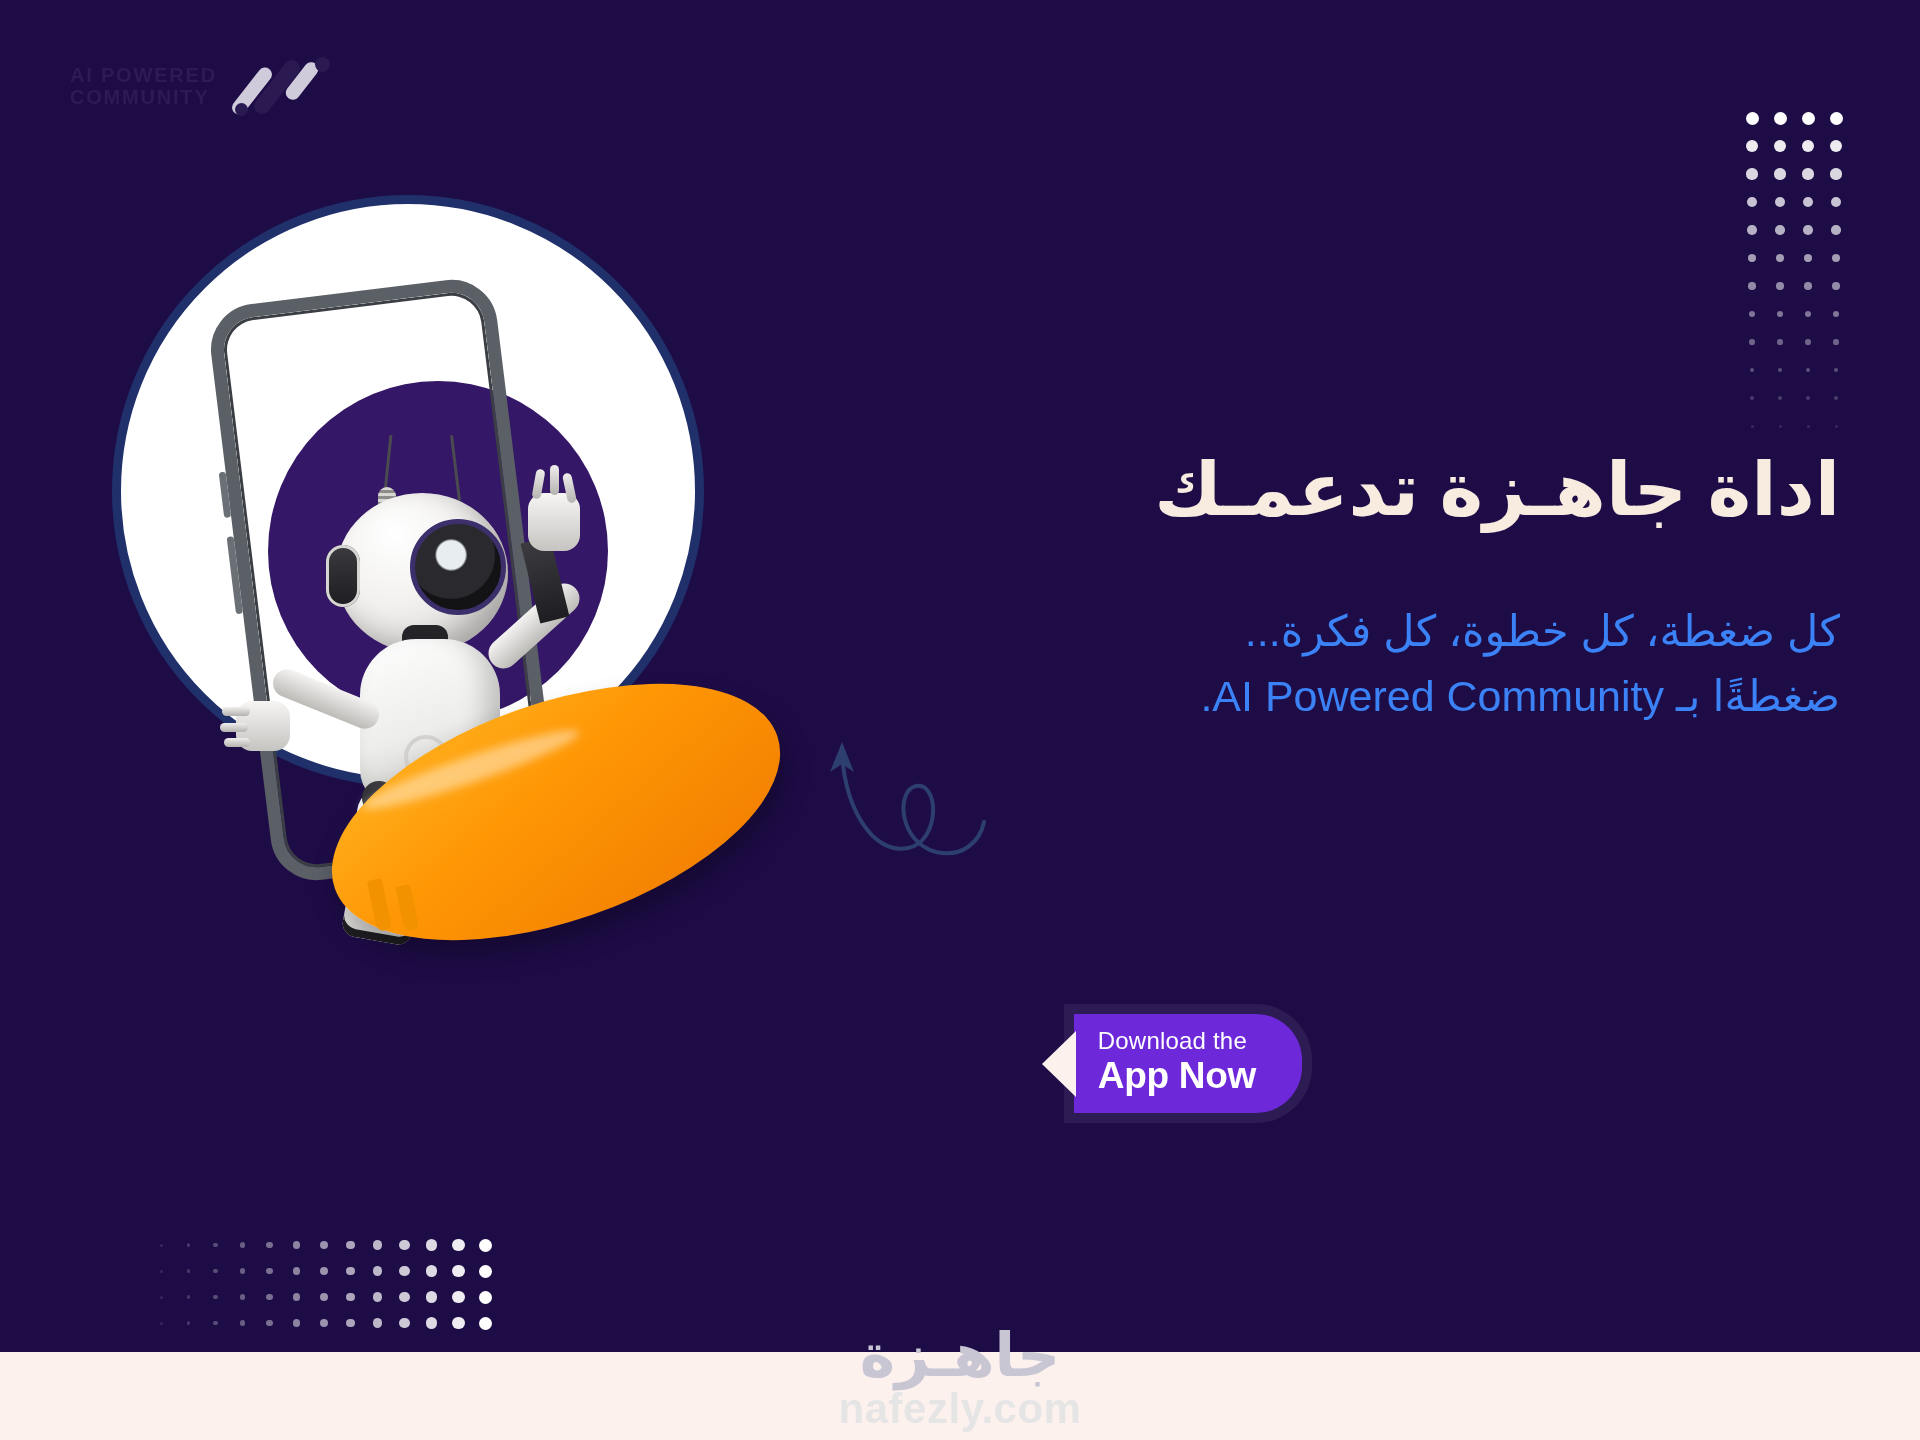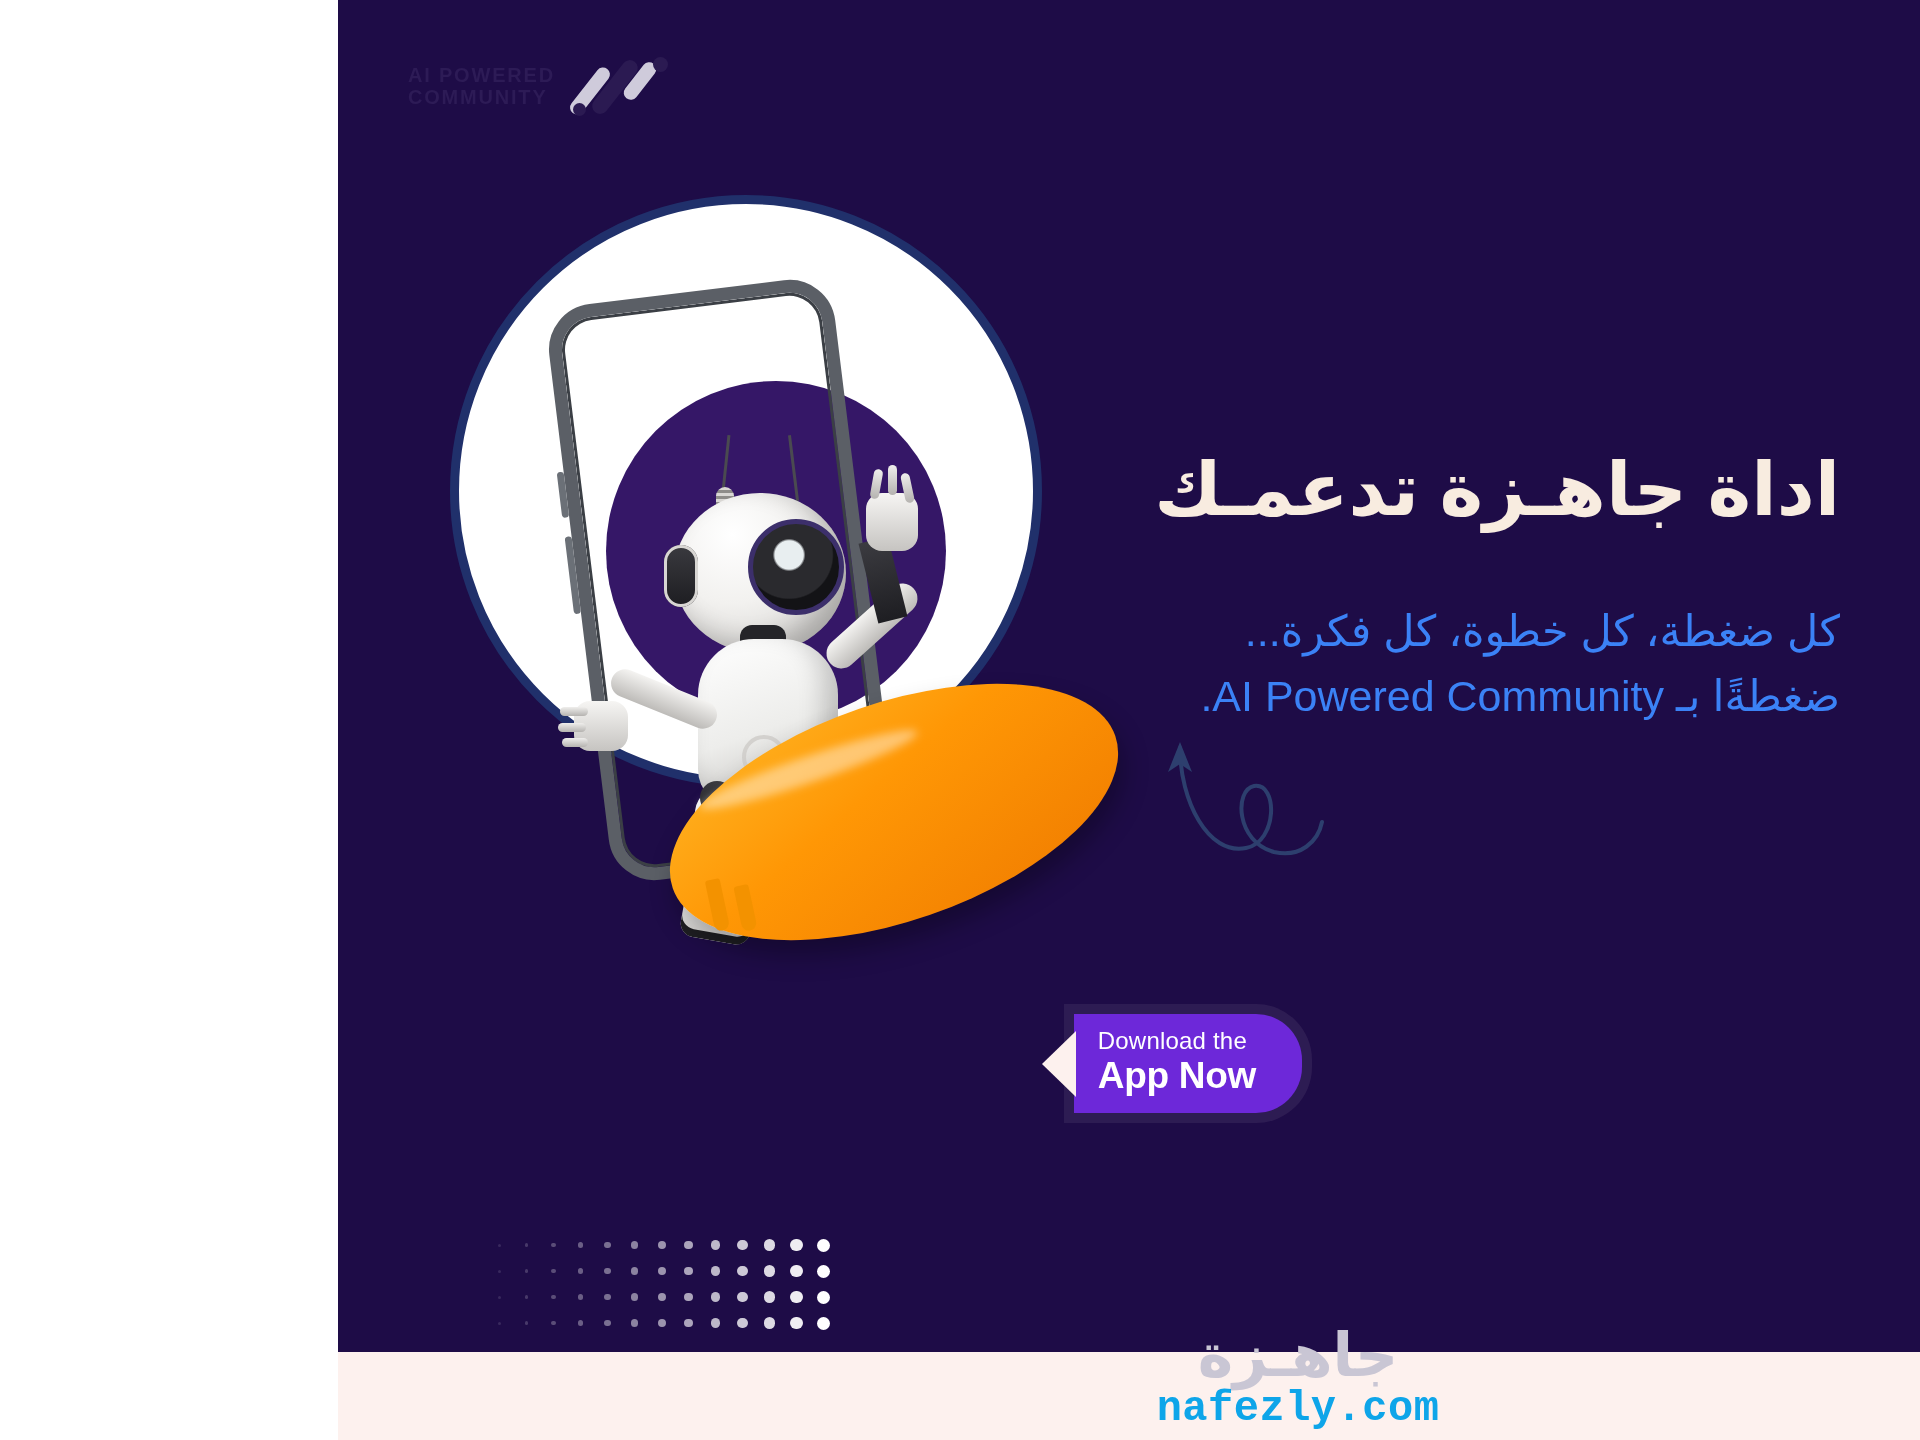--- a/index.html
+++ b/index.html
@@ -1,21 +1,21 @@
 <!DOCTYPE html>
 <html lang="ar" dir="rtl"><head>
 <meta charset="utf-8">
 <title>AI Powered Community — Promo Banner</title>
 <style>
   html,body{margin:0;padding:0;background:#ffffff;}
   *{box-sizing:border-box;}
 
   .stage{
     position:relative;
-    width:1582px;height:1440px;
+    width:1920px;height:1440px;
     overflow:hidden;
     background:#1e0c47;
     font-family:"Liberation Sans","DejaVu Sans",sans-serif;
   }
 
   
   .footer-strip{
     position:absolute;left:0;bottom:0;width:1920px;height:88px;
     background:#fdf1ee;
   }
@@ -191,22 +191,22 @@
   .watermark{
     position:absolute;left:0;bottom:0;width:1920px;height:130px;
     display:flex;flex-direction:column;align-items:center;justify-content:flex-end;
     pointer-events:none;
   }
   .wm-ar{
     font-size:60px;font-weight:bold;color:#c9c6d4;
     letter-spacing:2px;line-height:1;margin-bottom:2px;direction:rtl;
   }
   .wm-en{
-    font-size:42px;font-weight:bold;color:#0ea5e9;
-    letter-spacing:.5px;line-height:1;margin-bottom:10px;direction:ltr;font-family:Liberation Mono, monospace;
+    font-size:42px;font-weight:bold;color:#e5e5e5;
+    letter-spacing:.5px;line-height:1;margin-bottom:10px;direction:ltr;
   }
 </style>
 </head>
 <body>
 
 <div class="stage">
 
   <div class="brand">
     <div class="brand-mark">
       <span class="slash s1"></span>

